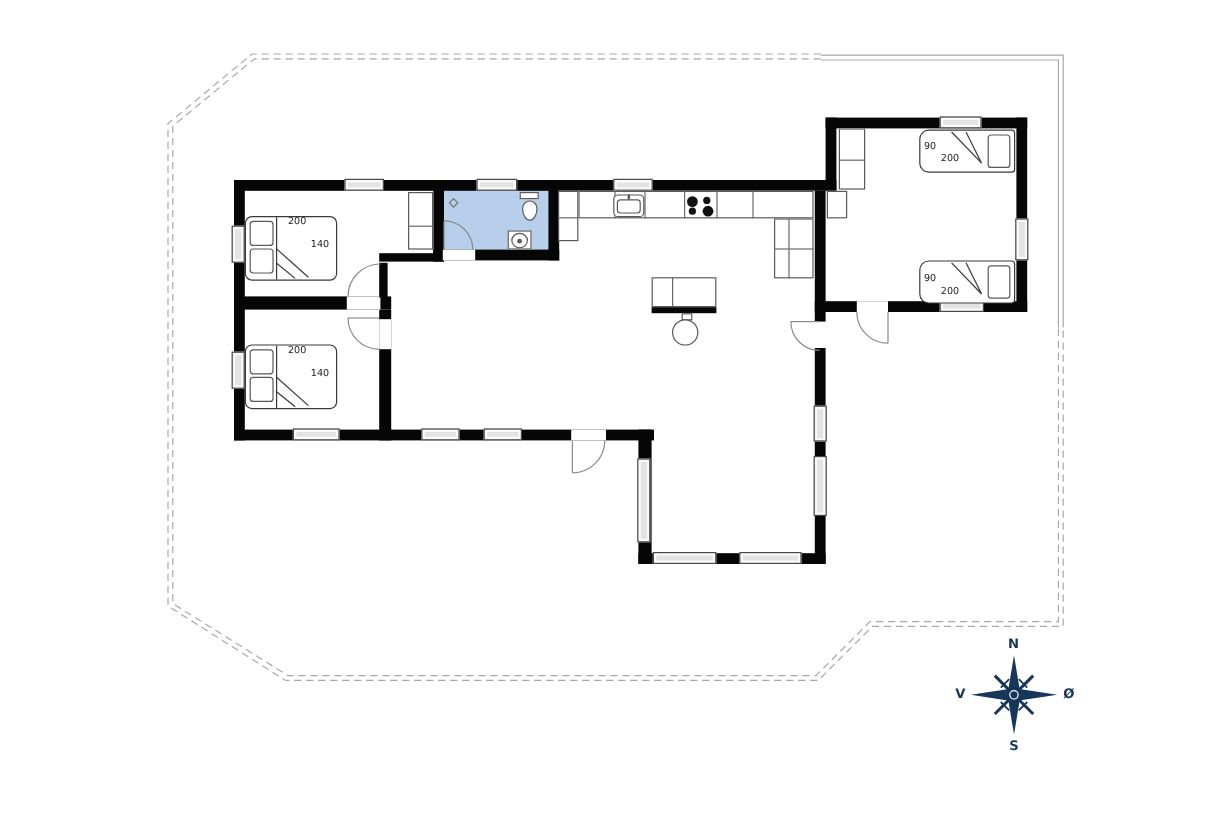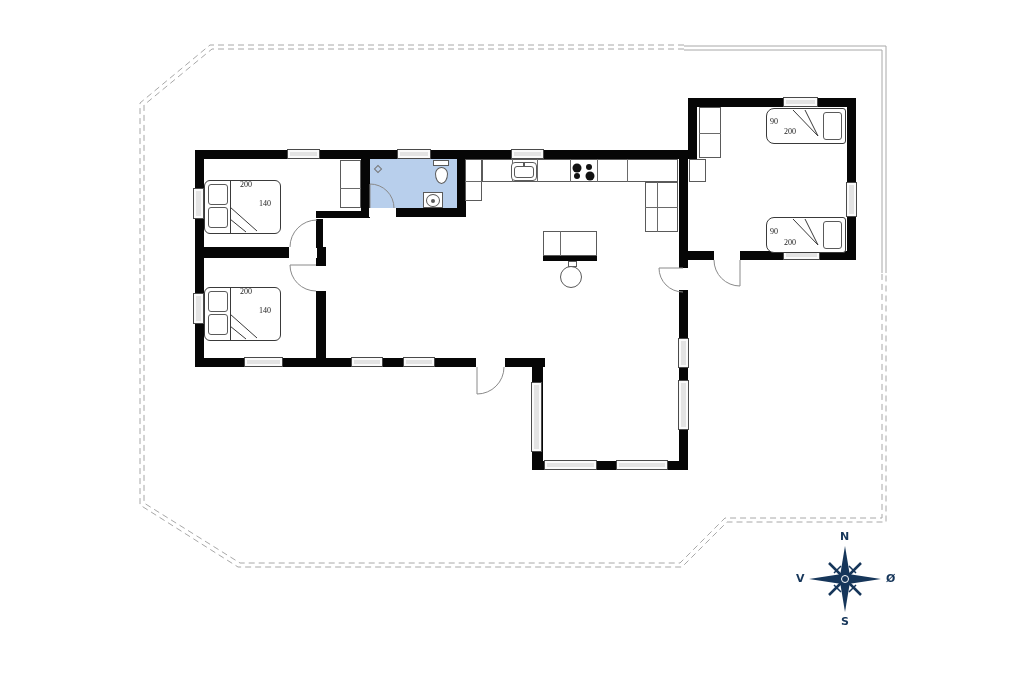--- a/index.html
+++ b/index.html
@@ -7,21 +7,21 @@
           font-family:"DejaVu Sans",sans-serif;}
   .wall{position:absolute;background:#060606;}
   .gap{position:absolute;background:#ffffff;}
   .window{position:absolute;background:#e3e3e3;border:1px solid #4a4a4a;
           box-shadow:inset 0 0 0 2px #fafafa;box-sizing:border-box;}
   .furn{position:absolute;border:1px solid #5a5a5a;background:#fff;box-sizing:border-box;}
   .nob{background:transparent;}
   .lv{position:absolute;width:1px;background:#6a6a6a;}
   .lh{position:absolute;height:1px;background:#6a6a6a;}
   .bed{position:absolute;border:1px solid #3a3a3a;background:#fff;box-sizing:border-box;}
-  .dim{position:absolute;font-size:8px;line-height:8px;color:#1a1a1a;font-family:Liberation Serif, serif;}
+  .dim{position:absolute;font-size:8px;line-height:8px;color:#1a1a1a;}
   .cdir{position:absolute;font-size:11px;line-height:11px;font-weight:bold;color:#16365a;}
   .leaf{position:absolute;background:#060606;}
   svg{position:absolute;left:0;top:0;pointer-events:none;}
   .bathfloor{position:absolute;background:#b8cfec;}
 </style>
 </head>
 <body>
 
 <div id="canvas">
 

